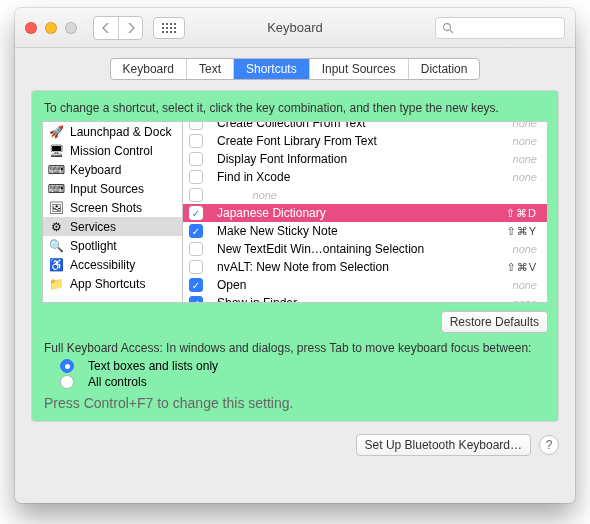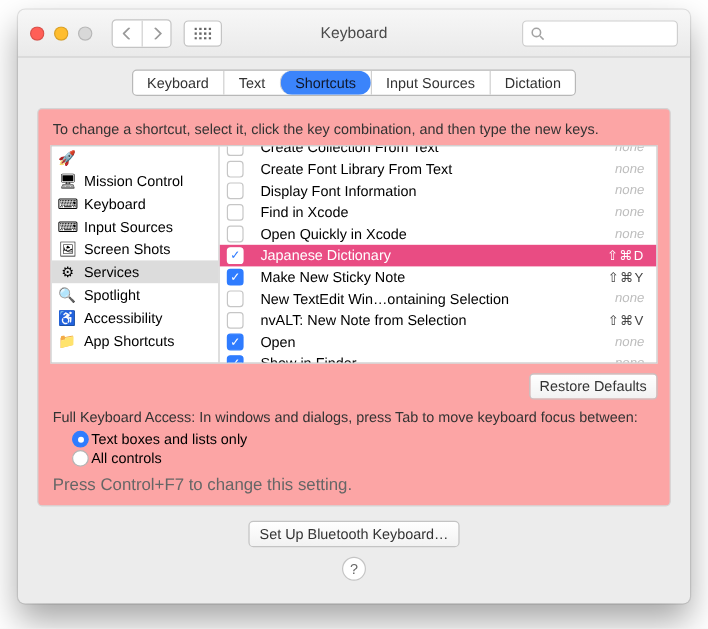--- a/index.html
+++ b/index.html
@@ -73,26 +73,26 @@
   .tabs {
     display:flex; border:1px solid #b8b8b8; border-radius:4px; overflow:hidden;
     background:#fff; font-size:12px;
   }
   .tab {
     padding: 3px 12px; color:#333;
     border-left:1px solid #d0d0d0;
   }
   .tab:first-child { border-left:none; }
   .tab.active {
-    background:#3b84fb; color:#0f172a;border-radius:10px;
+    background:#3b84fb; color:#ffffff;
   }
   .group {
     margin: 6px 16px 10px 16px;
     border:1px solid #d4d4d4; border-radius:4px;
-    background:#fca5a5;
+    background:#86efac;
     padding: 10px 10px 10px 10px;
     flex-shrink: 0;
   }
   .instr { font-size:12px; color:#333; margin: 0 0 6px 2px; }
   .panes {
     display:flex; height: 182px;
     border:1px solid #c8c8c8; background:#fff;
   }
   .sidebar {
     width: 140px; border-right:1px solid #c8c8c8;
@@ -131,34 +131,33 @@
   .restore-row {
     display:flex; justify-content:flex-end; margin-top:8px;
   }
   .mac-btn {
     font-size:12px; padding:3px 8px;
     border:1px solid #c4c4c4; border-radius:4px;
     background: linear-gradient(#ffffff,#f2f2f2);
     color:#333;
   }
   .fka { font-size:12px; color:#333; margin: 8px 2px 4px 2px; }
-  .radio-row { display:flex; align-items:center; gap:2px; margin: 2px 0 0 18px; font-size:12px; }
+  .radio-row { display:flex; align-items:center; gap:14px; margin: 2px 0 0 18px; font-size:12px; }
   .radio {
     width:14px; height:14px; border-radius:50%;
     border:1px solid #b4b4b4; background:#fff;
     display:flex; align-items:center; justify-content:center;
   }
   .radio.checked { border-color:#2f7cff; background:#2f7cff; }
   .radio.checked::after { content:""; width:5px; height:5px; border-radius:50%; background:#fff; }
   .hint { font-size:14px; color:#666; margin: 6px 0 0 2px; }
   .bottom-row {
     display:flex; justify-content:flex-end; align-items:center;
     padding: 2px 16px 12px 16px; gap:8px;
     flex-shrink: 0;
-    flex-direction: column;
   }
   .help {
     width:20px; height:20px; border-radius:50%;
     border:1px solid #c4c4c4; background:#fff;
     display:flex; align-items:center; justify-content:center;
     color:#666; font-size:12px;
   }
   svg { display:block; }
 </style>
 </head>
@@ -223,20 +222,21 @@
       </div>
   </div>
 
   <div class="group">
     <div class="instr">To change a shortcut, select it, click the key combination, and then type the new keys.</div>
 
     <div class="panes">
       <div class="sidebar" id="sidebar">
           <div class="sidebar-item">
             <span class="side-icon">🚀</span>
+            <span>Launchpad &amp; Dock</span>
           </div>
           <div class="sidebar-item">
             <span class="side-icon">🖥</span>
             <span>Mission Control</span>
           </div>
           <div class="sidebar-item">
             <span class="side-icon">⌨</span>
             <span>Keyboard</span>
           </div>
           <div class="sidebar-item">
@@ -281,21 +281,20 @@
               <div class="row-label">Display Font Information</div>
               <div class="row-short dim">none</div>
             </div>
             <div class="row">
               <div class="chk"></div>
               <div class="row-label">Find in Xcode</div>
               <div class="row-short dim">none</div>
             </div>
             <div class="row">
               <div class="chk"></div>
-              <div class="row-label">Open Quickly in Xcode</div>
               <div class="row-short dim">none</div>
             </div>
             <div class="row selected">
               <div class="chk checked">✓</div>
               <div class="row-label">Japanese Dictionary</div>
               <div class="row-short">⇧⌘D</div>
             </div>
             <div class="row">
               <div class="chk checked">✓</div>
               <div class="row-label">Make New Sticky Note</div>

